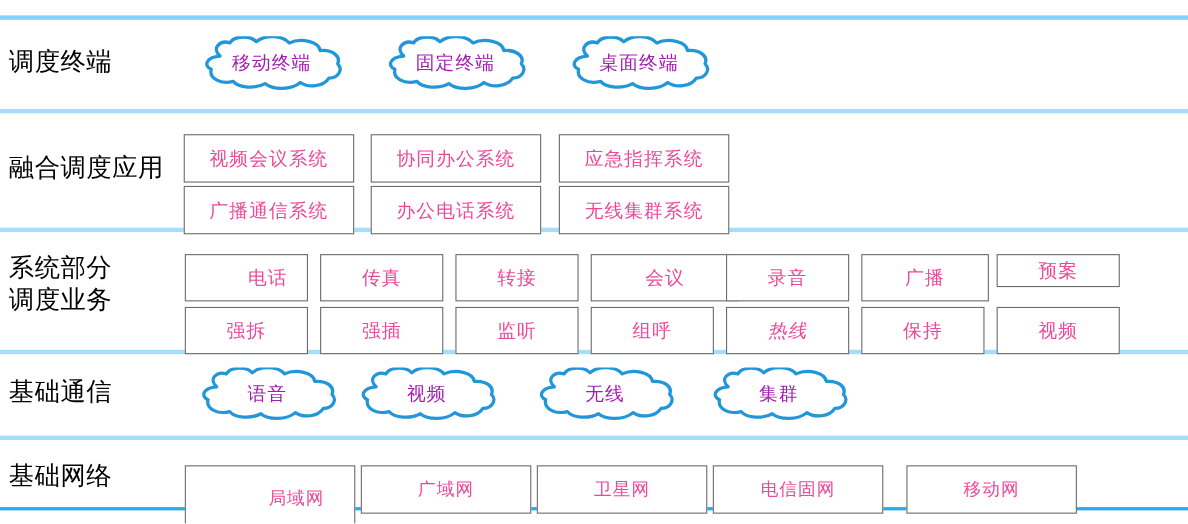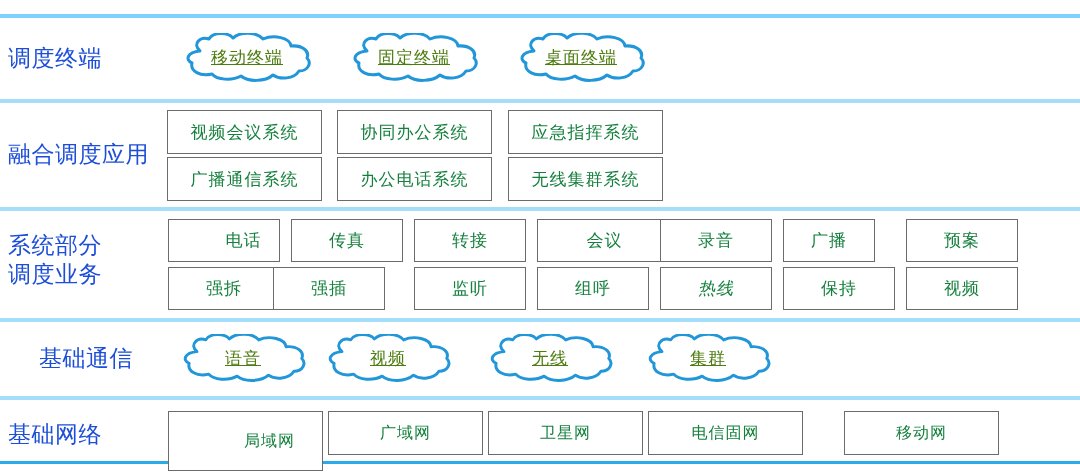--- a/index.html
+++ b/index.html
@@ -32,40 +32,41 @@
   }
   .sep.sep-mid {
     height: 4px;
     background: #a5defb;
   }
 
   
   .tier-label {
     position: absolute;
     left: 8px;
-    color: #1d4ed8;
+    color: #000000;
     font-size: 23px;
     line-height: 29px;
     letter-spacing: 0.5px;
     white-space: pre-line;
-    font-family: Liberation Sans, sans-serif;
+    font-family: Liberation Mono, monospace;
   }
 
   
   .box {
     position: absolute;
     box-sizing: border-box;
     border: 1.5px solid #6b6b6b;
     background: #ffffff;
-    color: #15803d;
+    color: #ec4899;
     font-size: 17px;
     display: flex;
     align-items: center;
     justify-content: center;
     letter-spacing: 1px;
+    margin-top: 12px;
   }
   .box.net {
     font-size: 16px;
   }
   .box.app {
     font-size: 17px;
   }
 
   
   .cloud {
@@ -79,24 +80,23 @@
   }
   .cloud .cloud-text {
     position: absolute;
     left: 0;
     top: 0;
     width: 100%;
     height: 100%;
     display: flex;
     align-items: center;
     justify-content: center;
-    color: #4d7c0f;
+    color: #a21caf;
     font-size: 17px;
     letter-spacing: 1px;
-    text-decoration: underline;
   }
 </style>
 </head>
 <body>
 
 <div id="canvas">
 
   <div class="sep" style="top:14px;"></div>
   <div class="sep sep-mid" style="top:99px;"></div>
   <div class="sep sep-mid" style="top:207px;"></div>
@@ -144,32 +144,32 @@
   <div class="box app" style="left:508px; top:157px; width:155px; height:44px;">无线集群系统</div>
 
   <div class="tier-label" style="top:231px;">系统部分
 调度业务</div>
 
   <div class="box" style="left:168px; top:219px; width:112px; height:43px;padding-left:39px;">电话</div>
   <div class="box" style="left:291px; top:219px; width:112px; height:43px;">传真</div>
   <div class="box" style="left:414px; top:219px; width:112px; height:43px;">转接</div>
   <div class="box" style="left:537px; top:219px; width:135px; height:43px;">会议</div>
   <div class="box" style="left:660px; top:219px; width:112px; height:43px;">录音</div>
-  <div class="box" style="left:783px; top:219px; width:92px; height:43px;">广播</div>
-  <div class="box" style="left:906px; top:219px; width:112px; height:43px;">预案</div>
+  <div class="box" style="left:783px; top:219px; width:116px; height:43px;">广播</div>
+  <div class="box" style="left:906px; top:219px; width:112px; height:30px;">预案</div>
 
   <div class="box" style="left:168px; top:267px; width:112px; height:43px;">强拆</div>
-  <div class="box" style="left:273px; top:267px; width:112px; height:43px;">强插</div>
+  <div class="box" style="left:291px; top:267px; width:112px; height:43px;">强插</div>
   <div class="box" style="left:414px; top:267px; width:112px; height:43px;">监听</div>
   <div class="box" style="left:537px; top:267px; width:112px; height:43px;">组呼</div>
   <div class="box" style="left:660px; top:267px; width:112px; height:43px;font-style:italic;">热线</div>
   <div class="box" style="left:783px; top:267px; width:112px; height:43px;">保持</div>
   <div class="box" style="left:906px; top:267px; width:112px; height:43px;">视频</div>
 
-  <div class="tier-label" style="top:344px;margin-left:31px;">基础通信</div>
+  <div class="tier-label" style="top:344px;">基础通信</div>
 
   <div class="cloud" style="left:175px; top:334px; width:136px; height:48px;">
     <svg width="136" height="48" viewBox="0 0 138 49">
       <path d="M22 18 C14 11 22 3 31 6 C35 -1 50 -1 55 5 C63 -2 79 -1 85 6 C96 1 112 5 113 13
                C124 12 132 18 129 25 C134 30 130 38 121 38 C116 46 102 47 95 42
                C87 49 70 49 63 43 C54 48 39 47 34 41 C22 44 12 38 14 30 C7 27 9 19 22 18 Z" fill="#ffffff" stroke="#2196d9" stroke-width="3" stroke-linejoin="round"></path>
     </svg>
     <span class="cloud-text">语音</span>
   </div>
 
@@ -199,15 +199,15 @@
     </svg>
     <span class="cloud-text">集群</span>
   </div>
 
   <div class="tier-label" style="top:420px;">基础网络</div>
 
   <div class="box net" style="left:168px; top:411px; width:155px; height:60px;padding-left:48px;">局域网</div>
   <div class="box net" style="left:328px; top:411px; width:155px; height:44px;">广域网</div>
   <div class="box net" style="left:488px; top:411px; width:155px; height:44px;">卫星网</div>
   <div class="box net" style="left:648px; top:411px; width:155px; height:44px;">电信固网</div>
-  <div class="box net" style="left:844px; top:411px; width:155px; height:44px;">移动网</div>
+  <div class="box net" style="left:824px; top:411px; width:155px; height:44px;">移动网</div>
 
 </div>
 
 </body></html>

